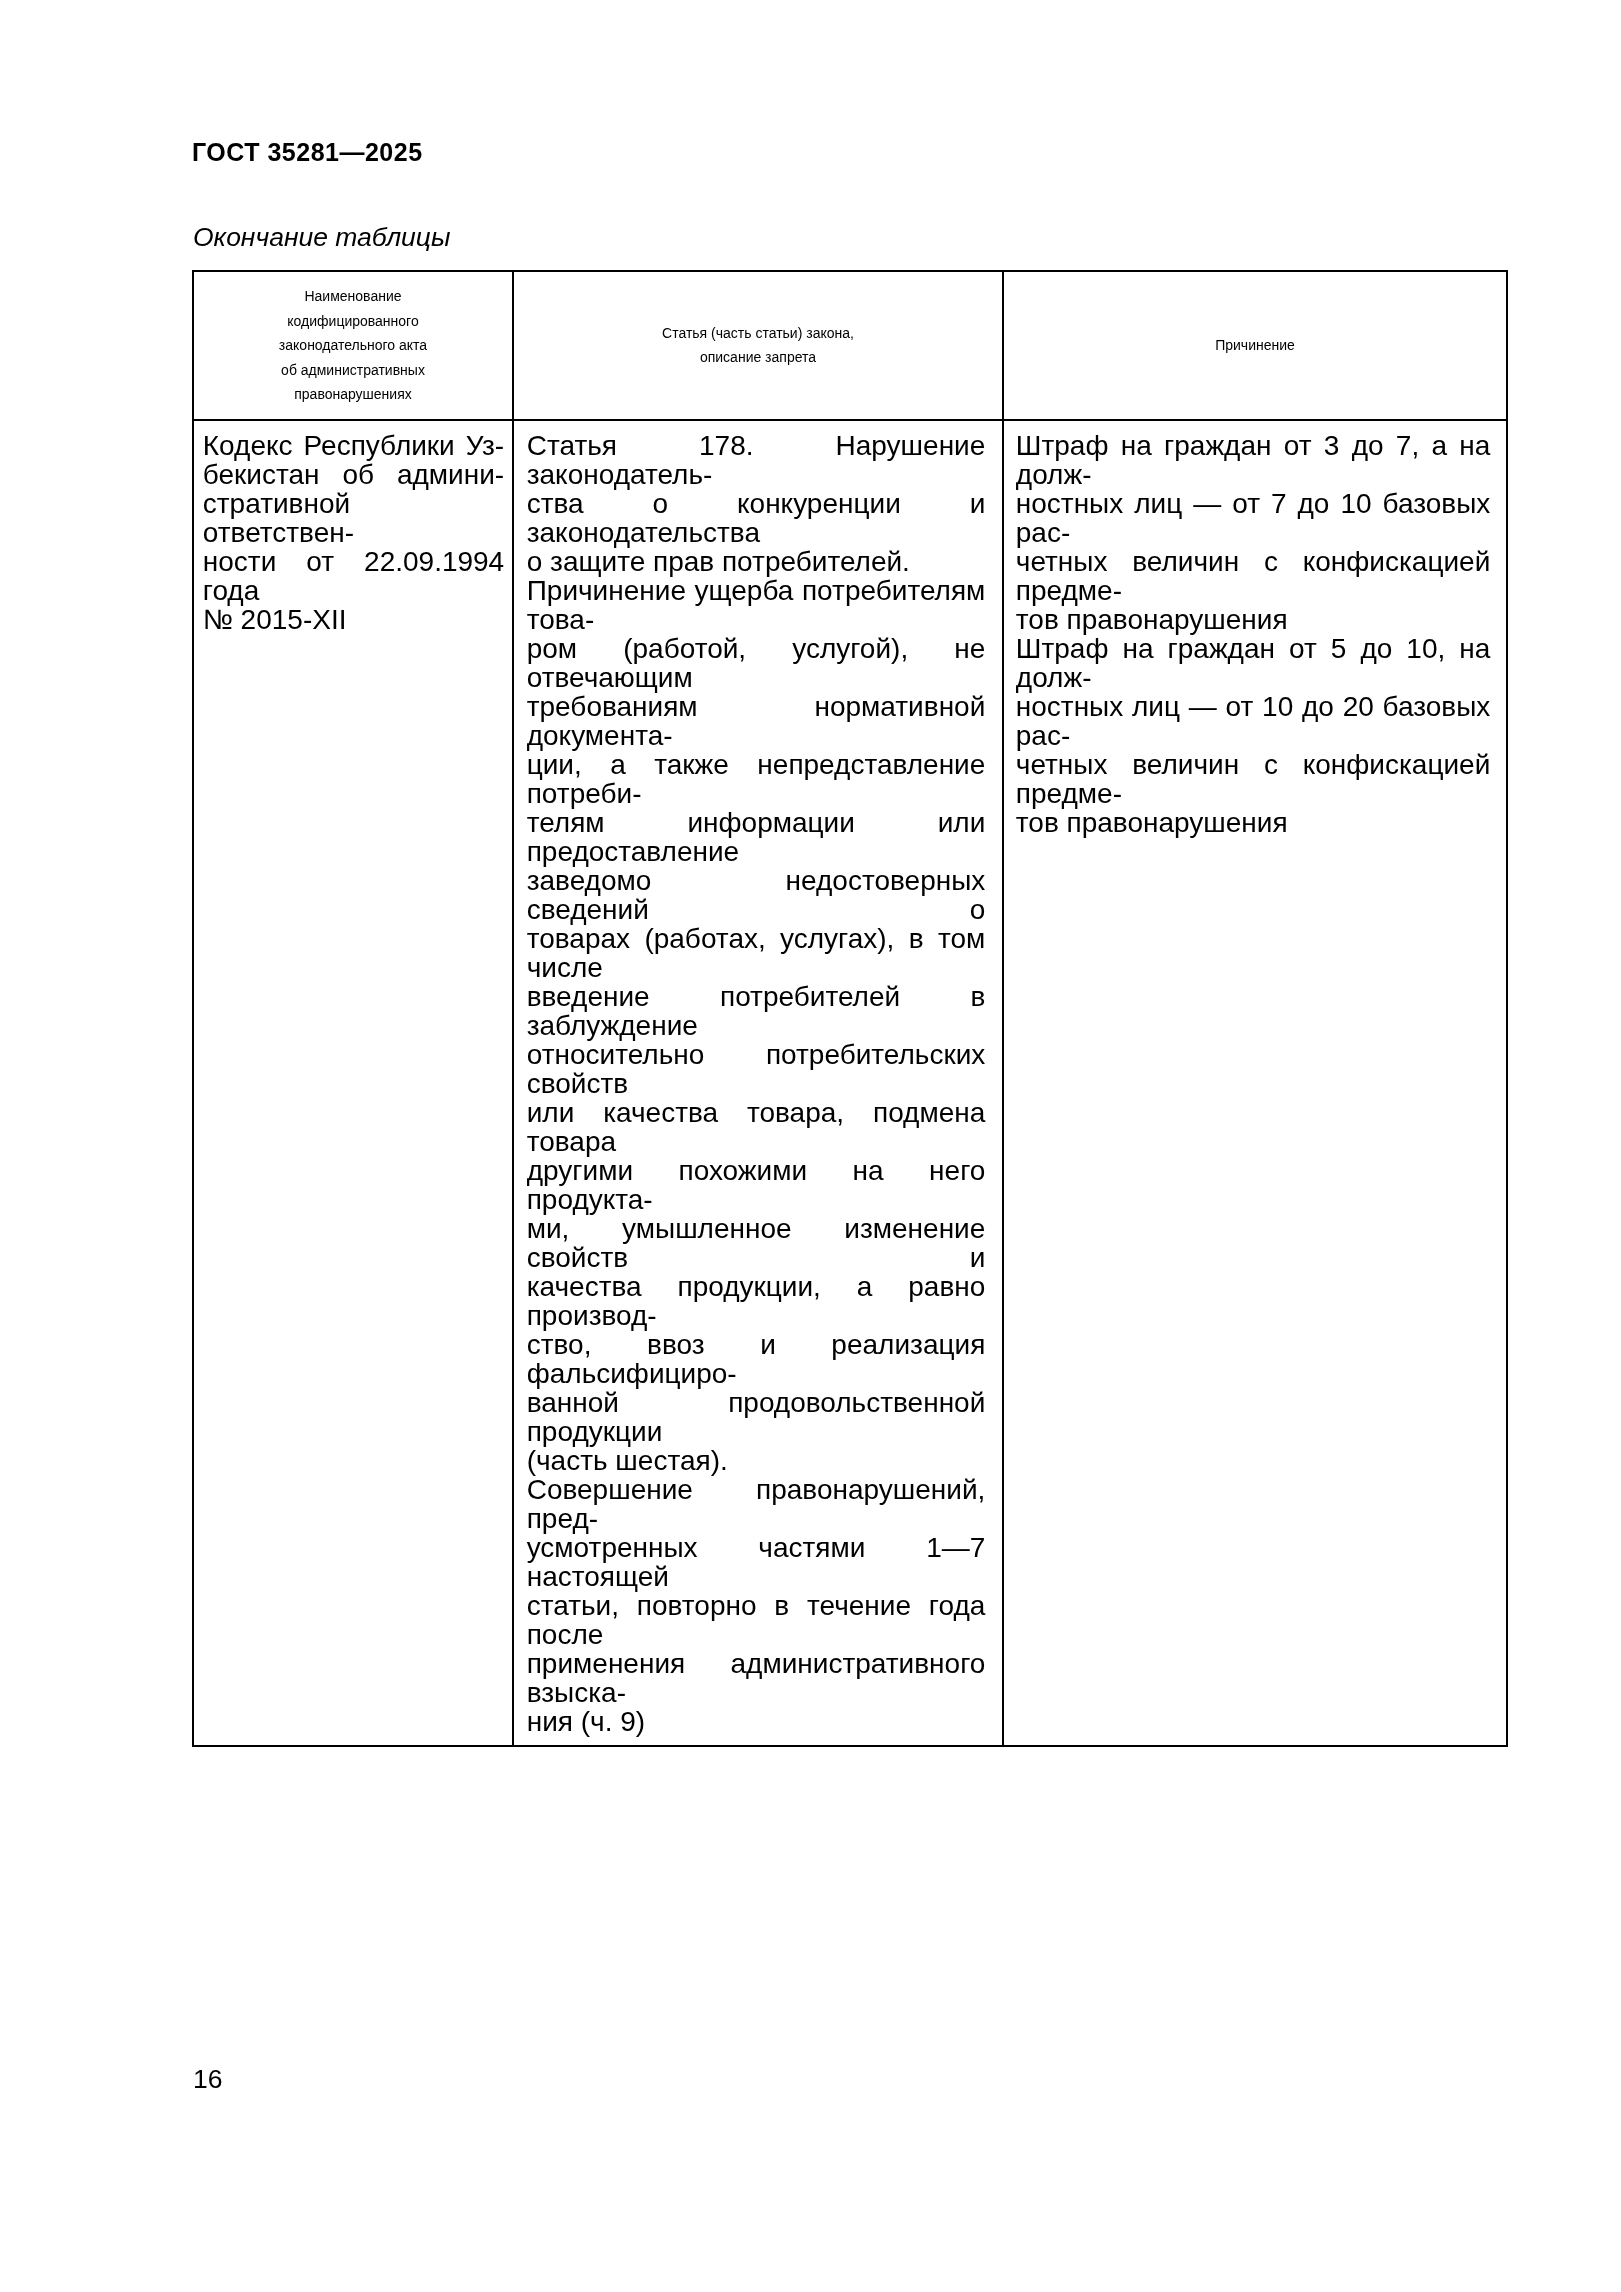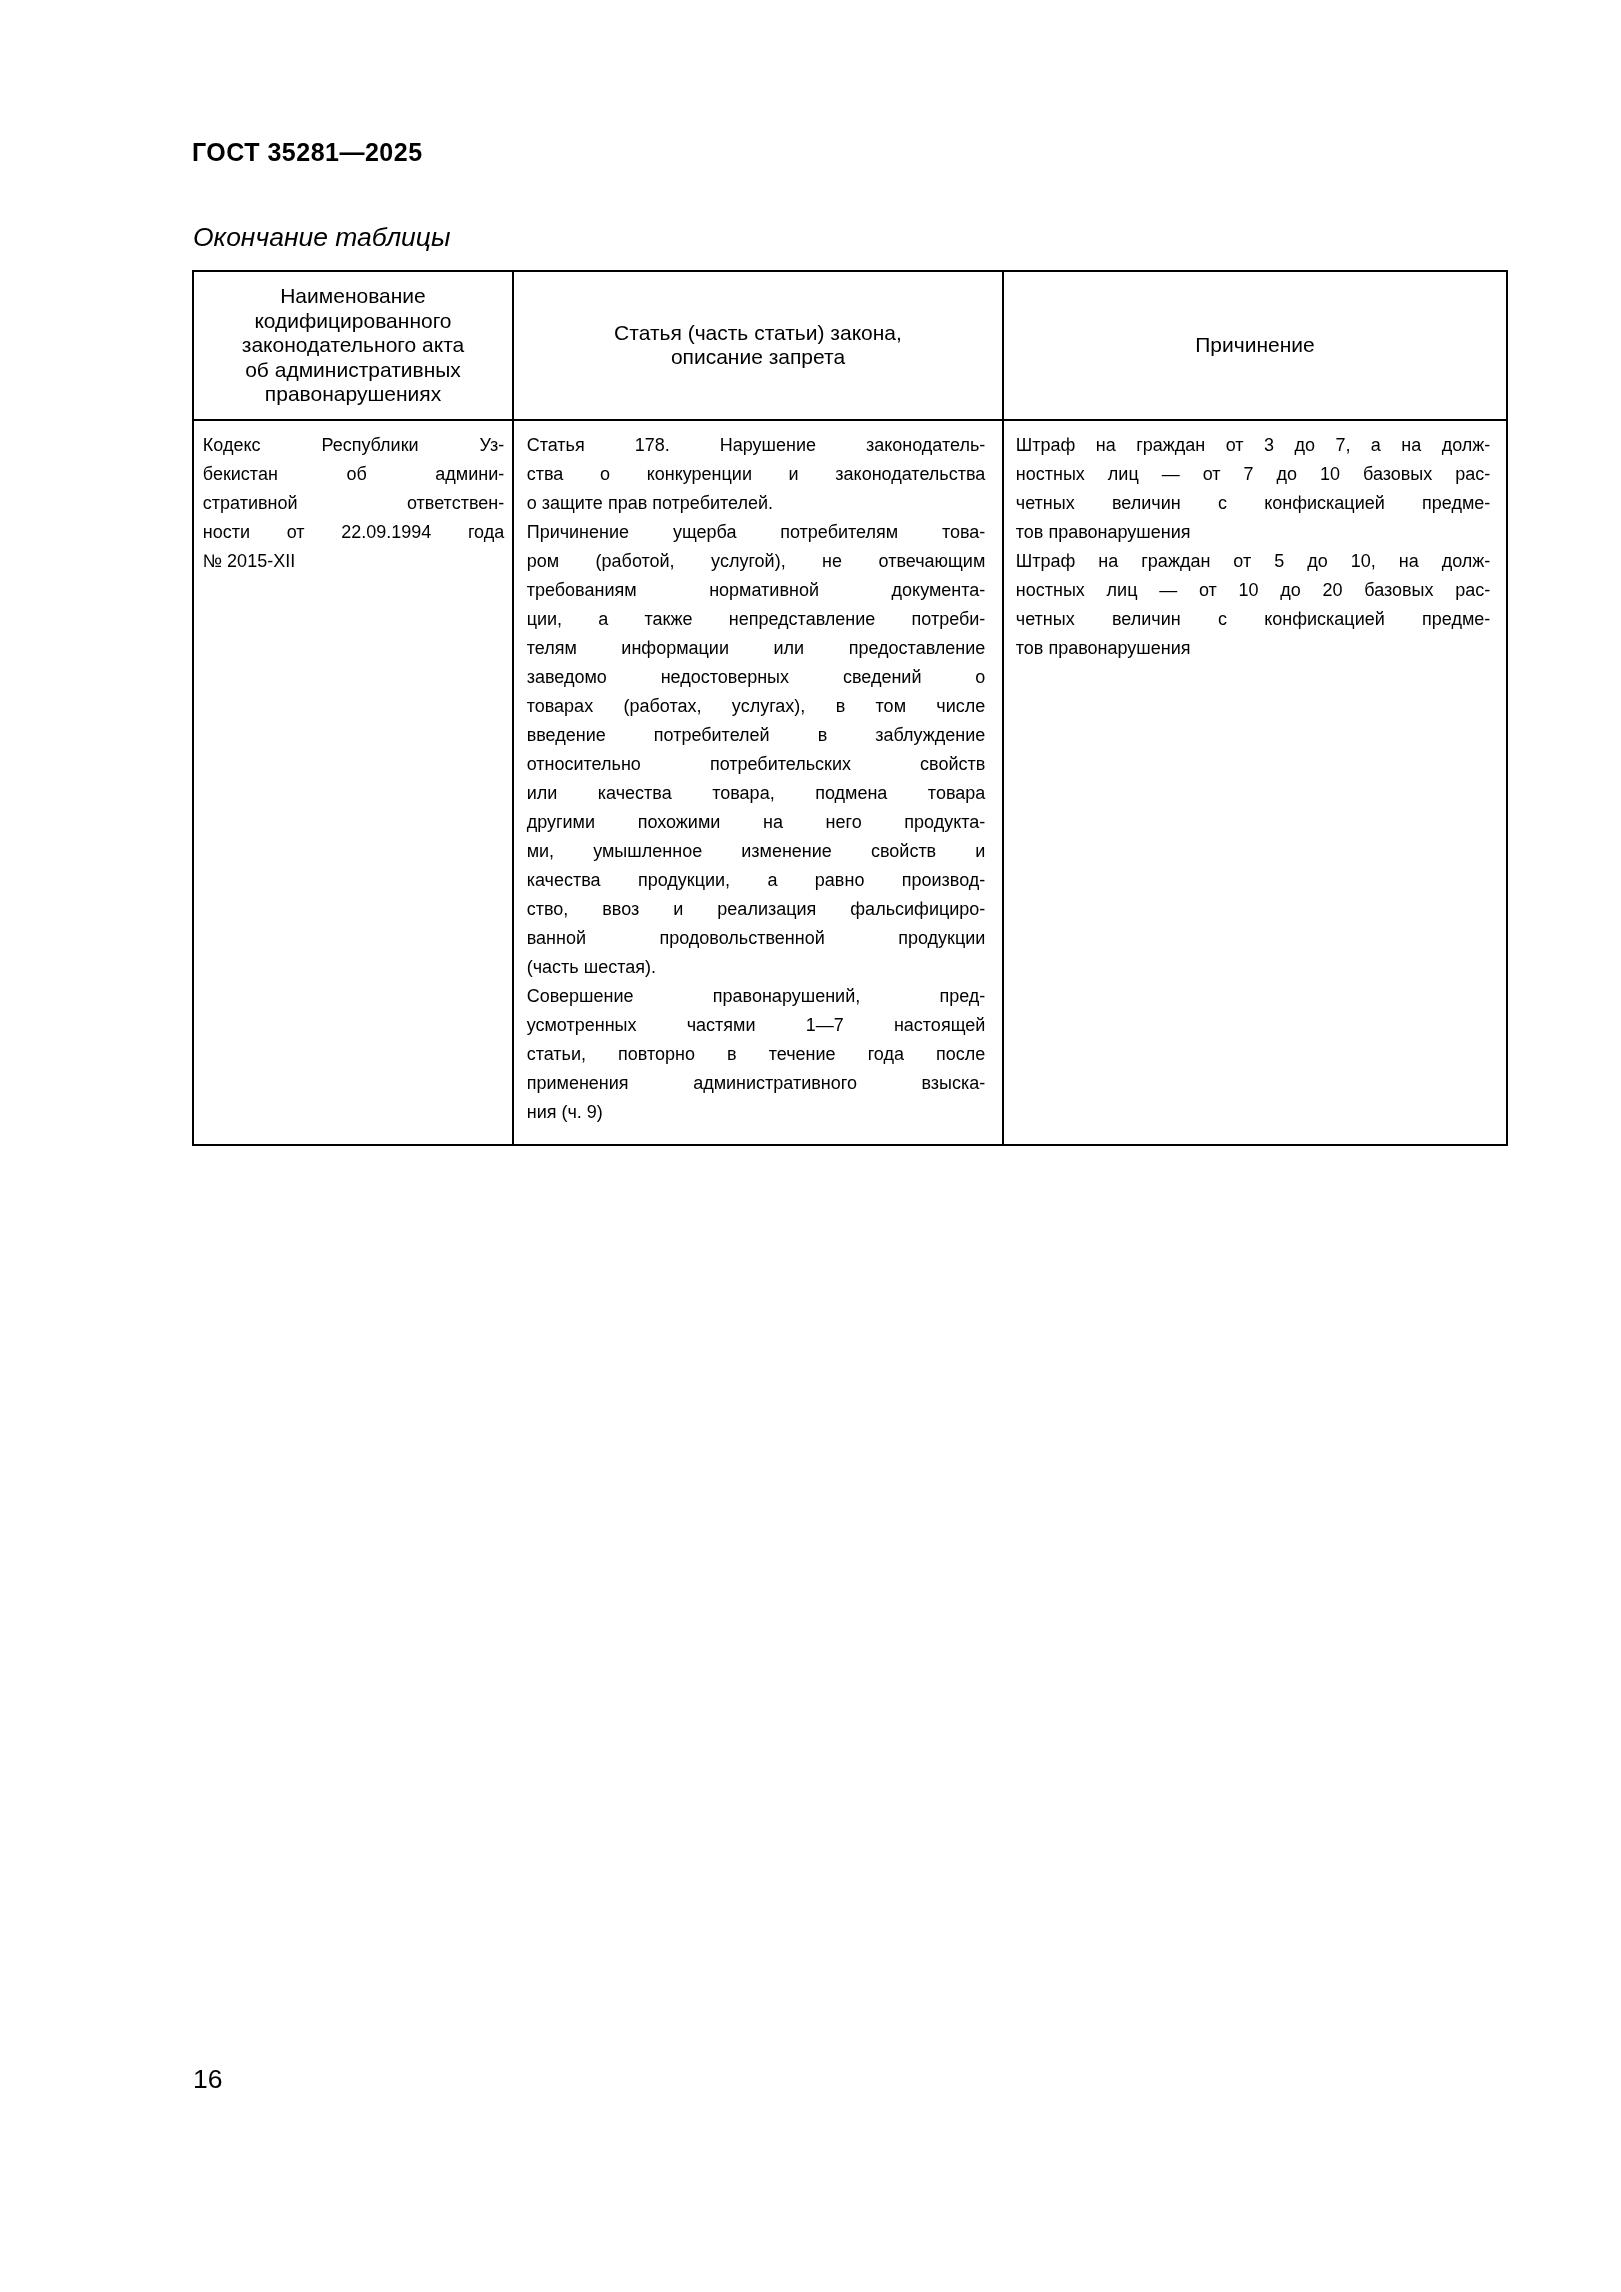--- a/index.html
+++ b/index.html
@@ -44,33 +44,33 @@
   col.w2 { width: 490px; }
   col.w3 { width: 504px; }
   .gost-table th,
   .gost-table td {
     border: 2.9px solid #000;
   }
   .gost-table th {
     border-bottom: 2px solid #000;
     height: 139px;
     font-weight: normal;
-    font-size: 21px;
+    font-size: 14px;
     line-height: 24.5px;
     text-align: center;
     vertical-align: middle;
     white-space: pre-line;
     padding: 3.9px 9.8px;
   }
   .gost-table td {
     border-top: 2px solid #000;
     vertical-align: top;
     height: 725px;
     box-sizing: border-box;
-    font-size: 18px;
+    font-size: 28px;
     line-height: 29px;
   }
   td.c1 { padding: 9.8px 7.8px 9.8px 8.8px; }
   td.c2 { padding: 9.8px 16.7px 9.8px 12.7px; margin-left: 15px; }
   td.c3 { padding: 9.8px 15.7px 9.8px 11.8px; }
   .ln {
     text-align: justify;
     text-align-last: justify;
   }
   .ln-last {

